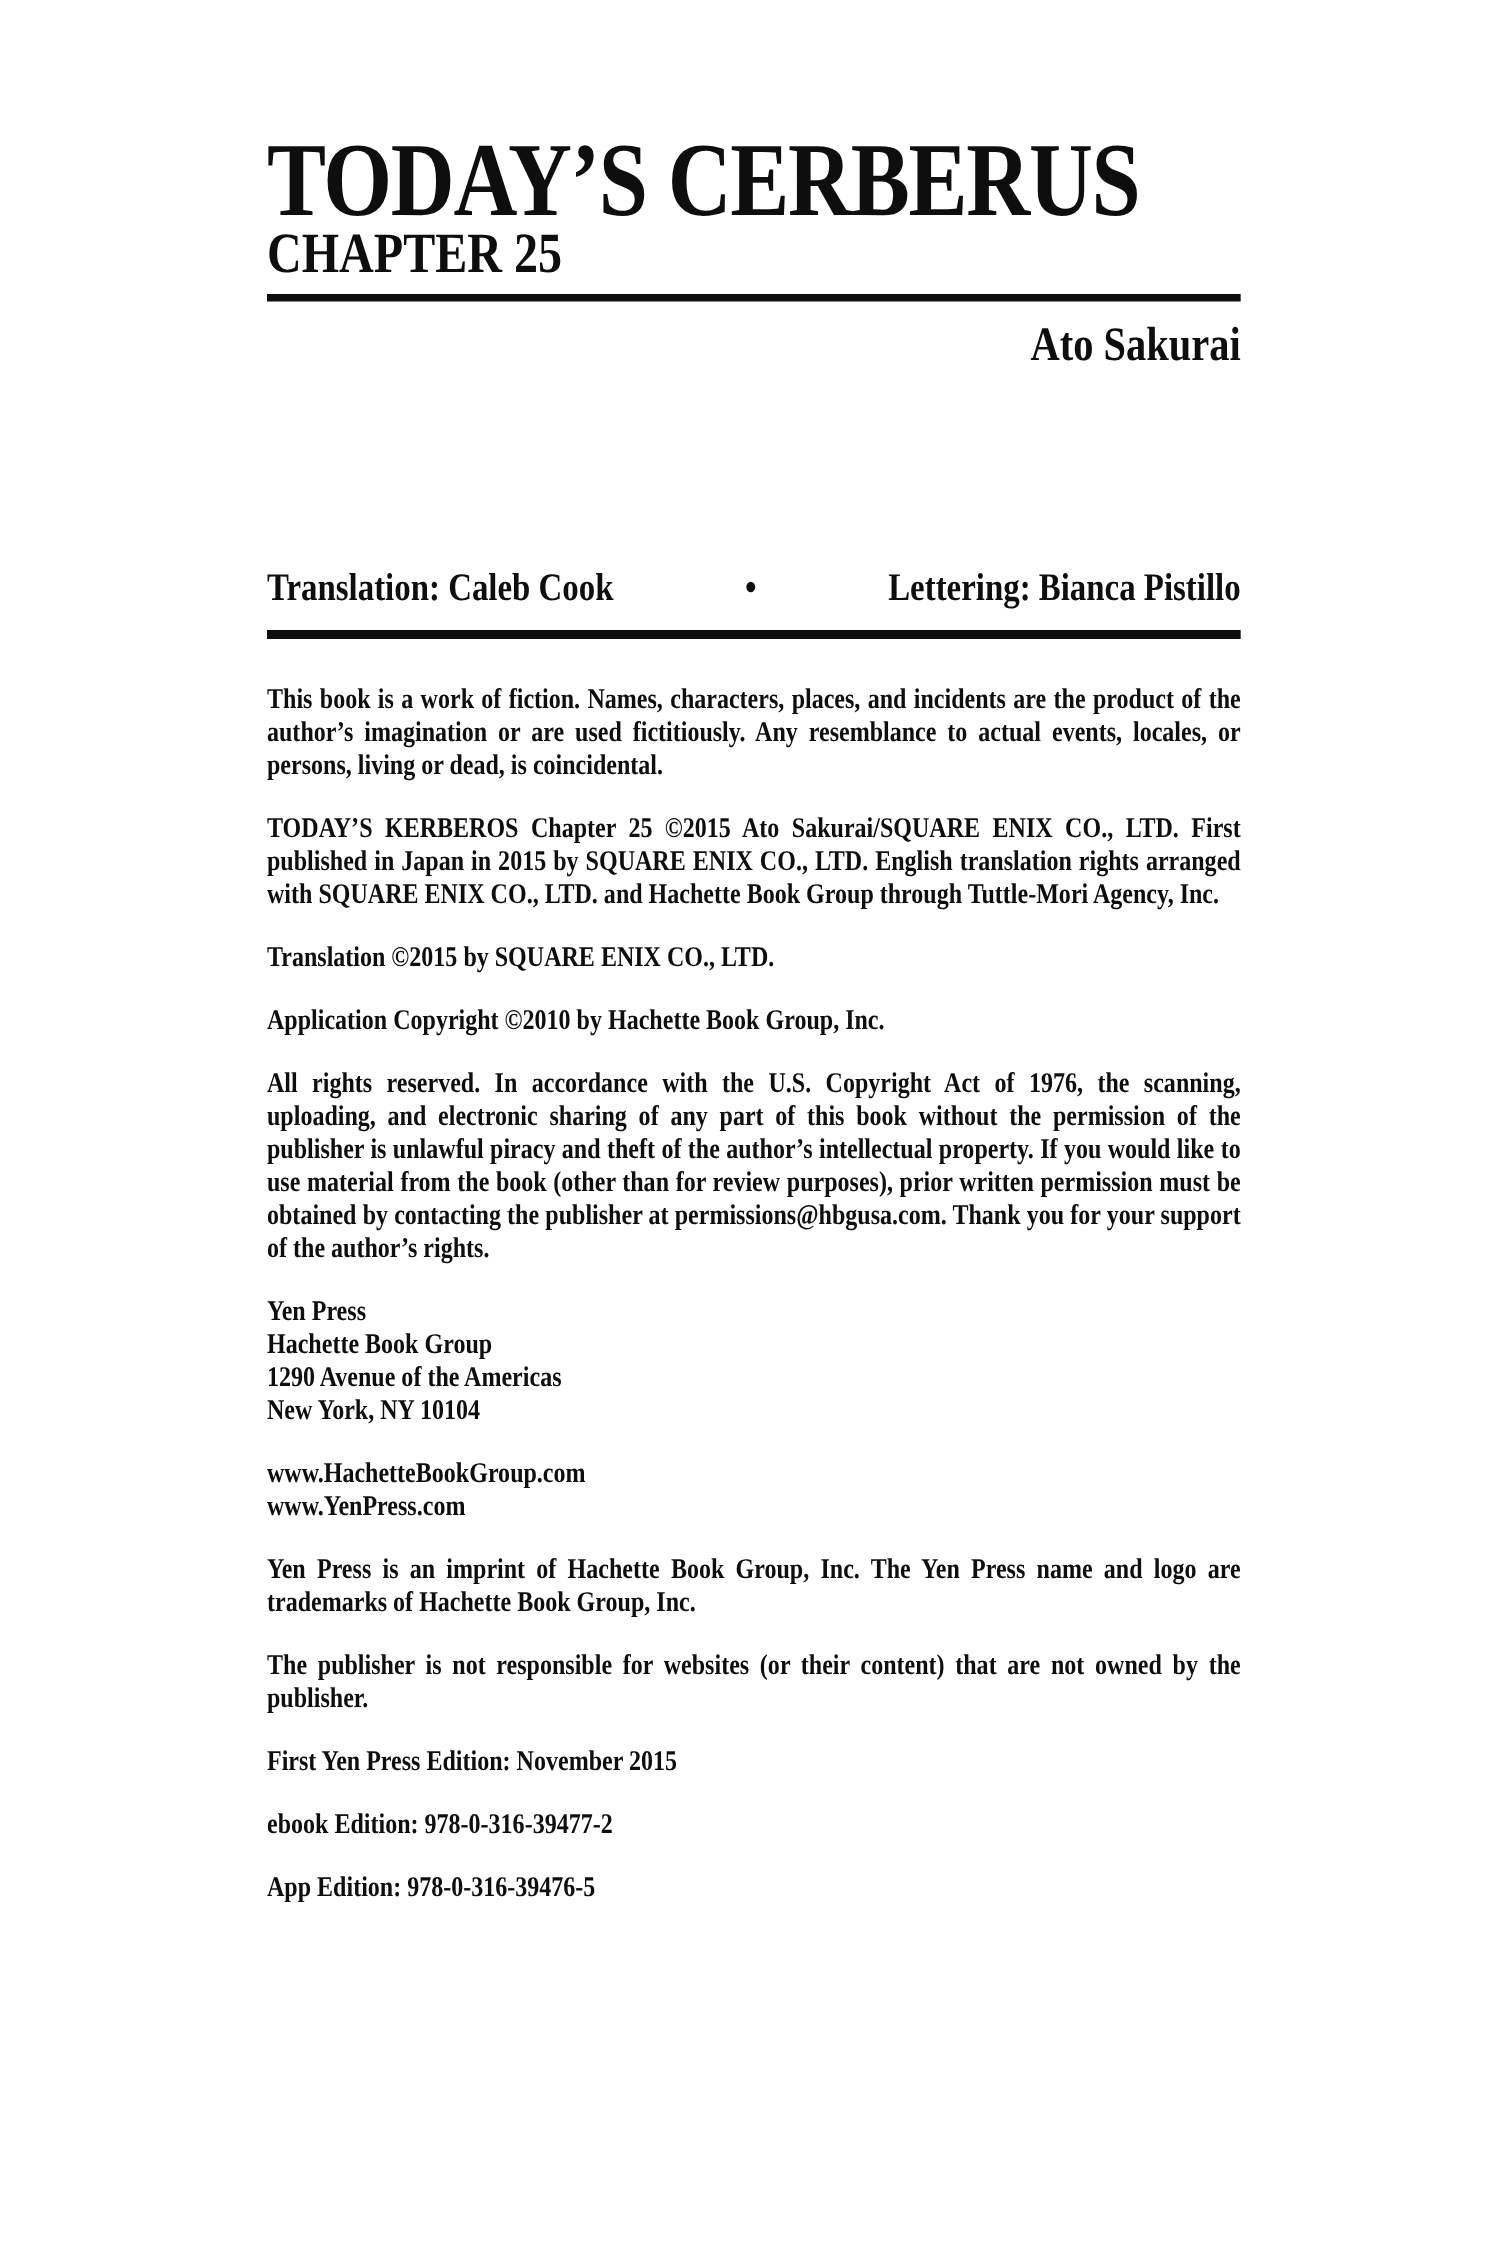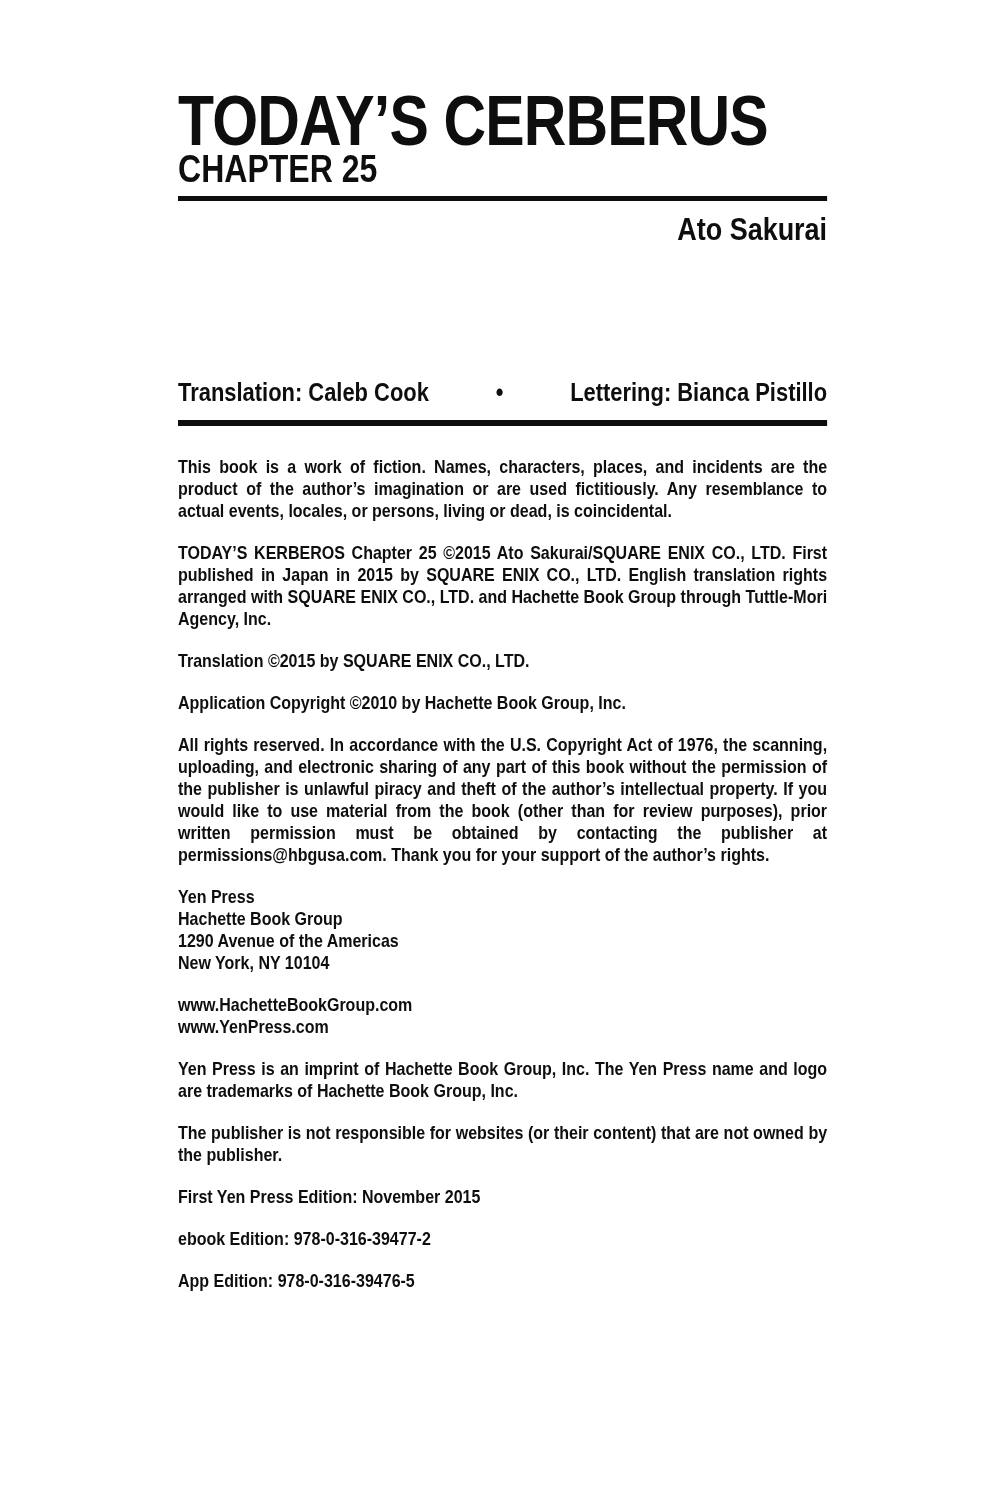--- a/index.html
+++ b/index.html
@@ -8,20 +8,21 @@
     font-family: "Liberation Sans", sans-serif;
     color: #0e0e0e;
     -webkit-font-smoothing: antialiased;
   }
   .page {
     position: relative;
     width: 1000px;
     height: 1500px;
     background: #ffffff;
     overflow: hidden;
+    font-family: Liberation Serif, serif;
   }
   
   .col {
     position: absolute;
     left: 178px;
     top: 0;
     width: 770px;
     transform: scaleX(0.843);
     transform-origin: 0 0;
     font-weight: 700;

